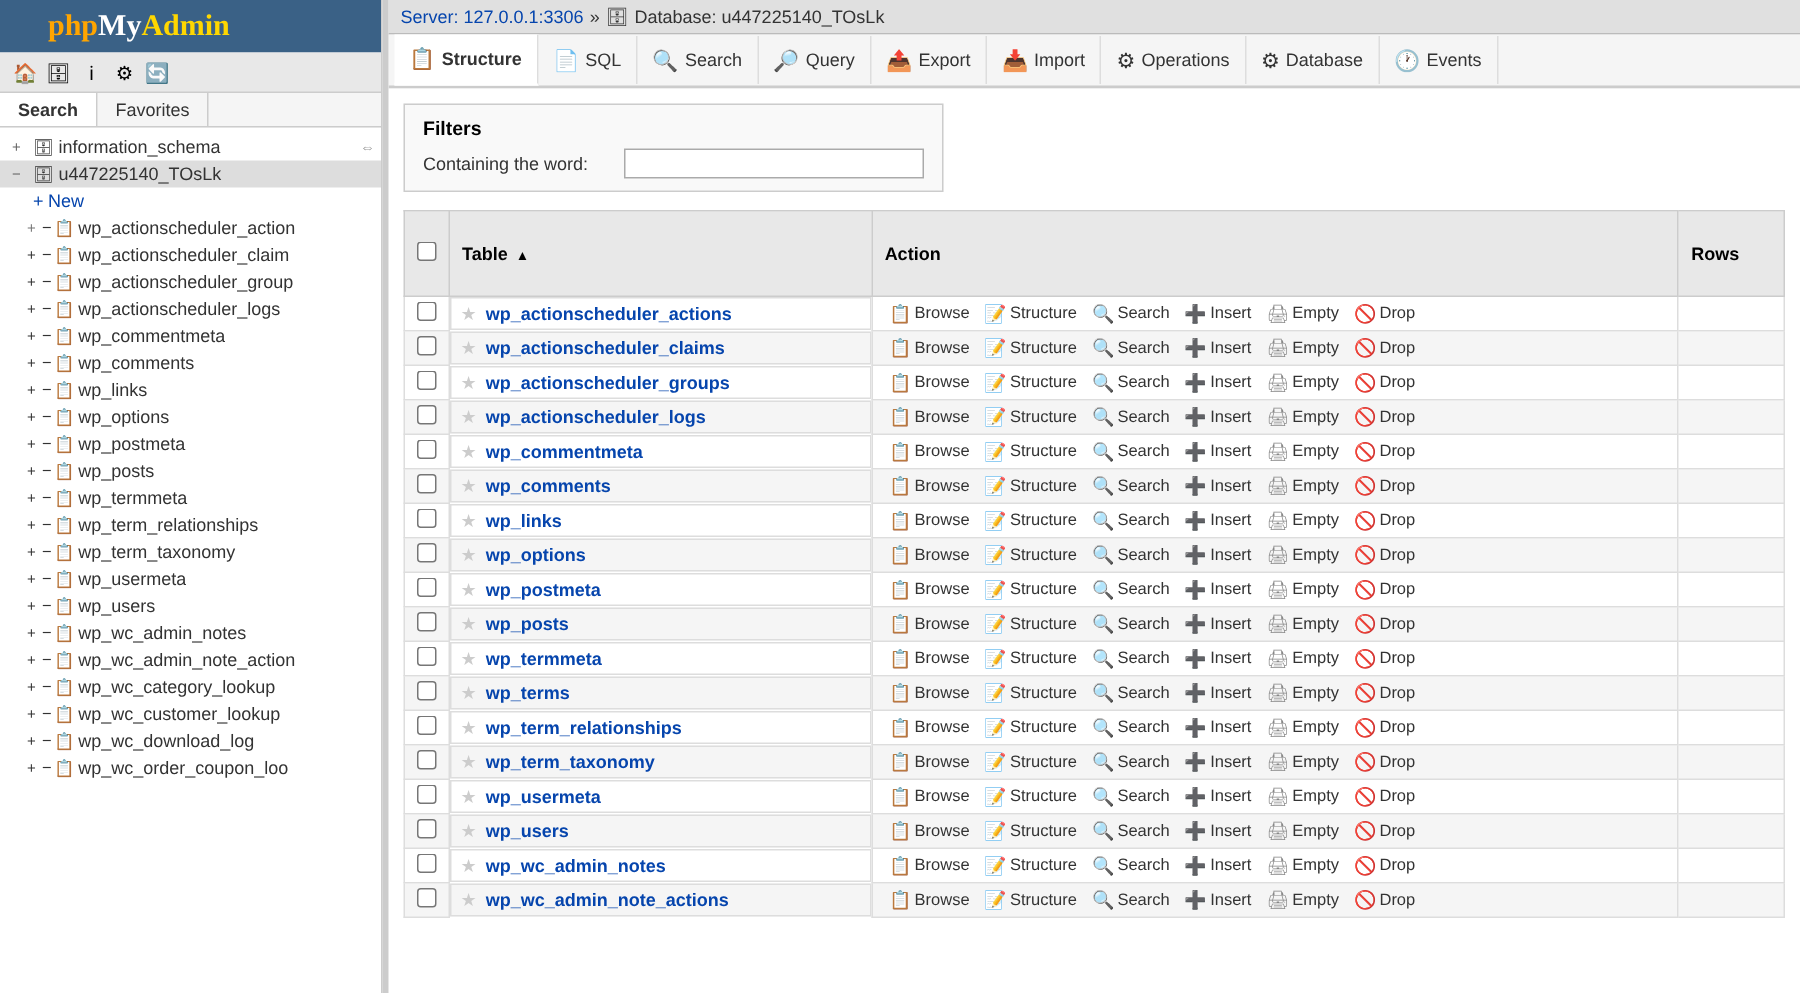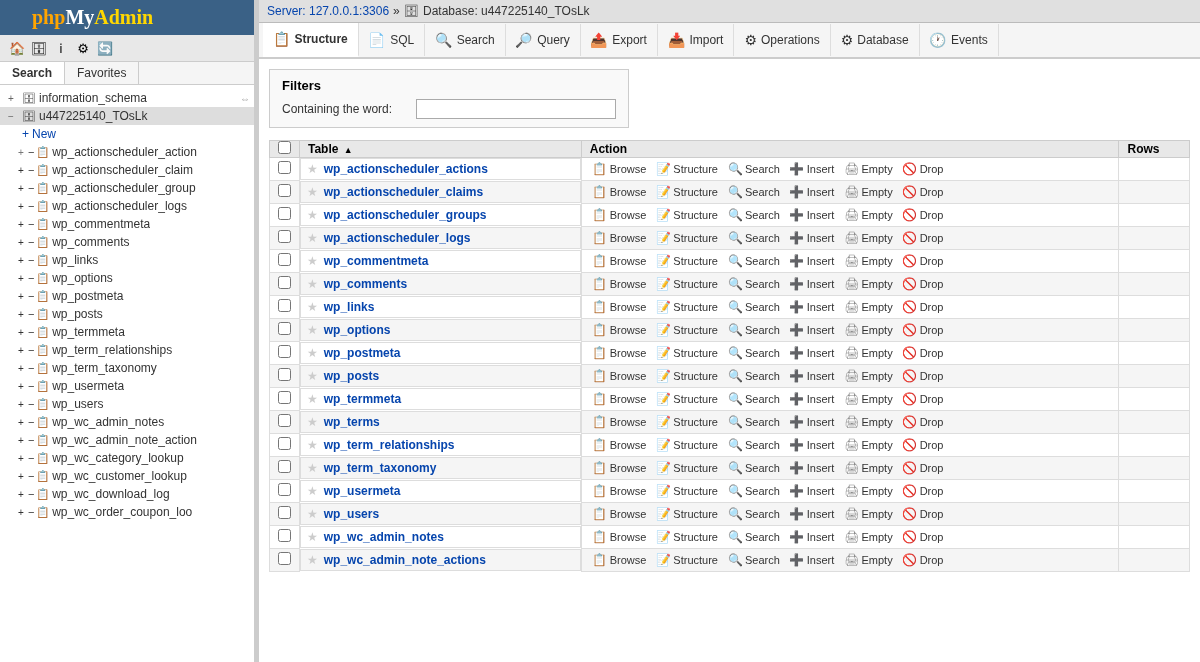--- a/index.html
+++ b/index.html
@@ -170,21 +170,21 @@
     }
 
     .tables-table {
       width: 100%;
       border-collapse: collapse;
       font-size: 12px;
     }
     .tables-table th {
       background: #e8e8e8;
       border: 1px solid #ccc;
-      padding: 0 8px;
+      padding: 20px 8px;
       text-align: left;
       font-weight: bold;
       white-space: nowrap;
     }
     .tables-table th.right { }
     .tables-table td {
       border: 1px solid #ddd;
       padding: 3px 6px;
       vertical-align: middle;
       white-space: nowrap;

